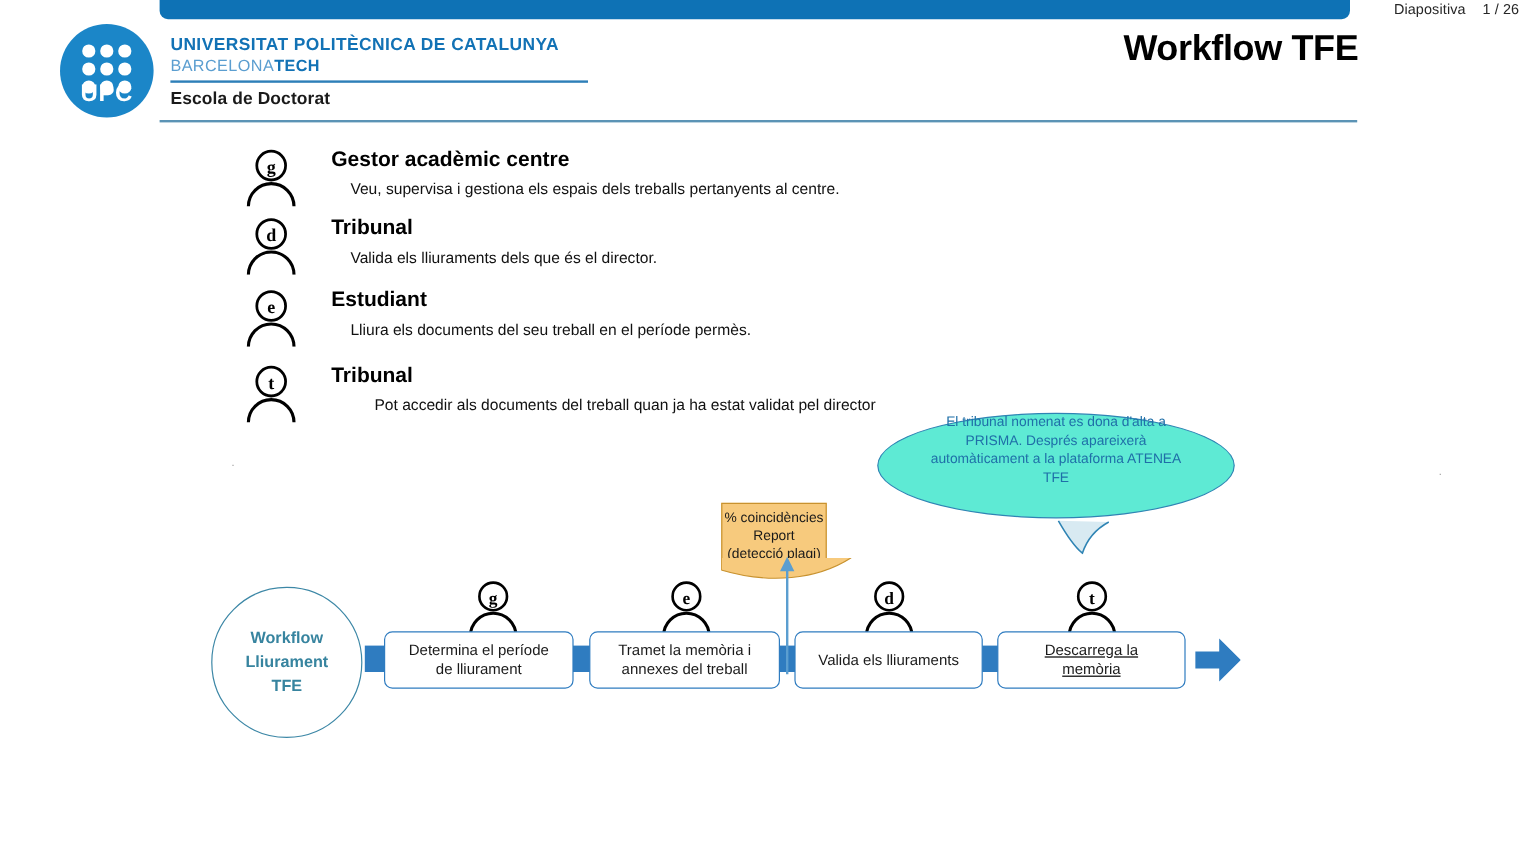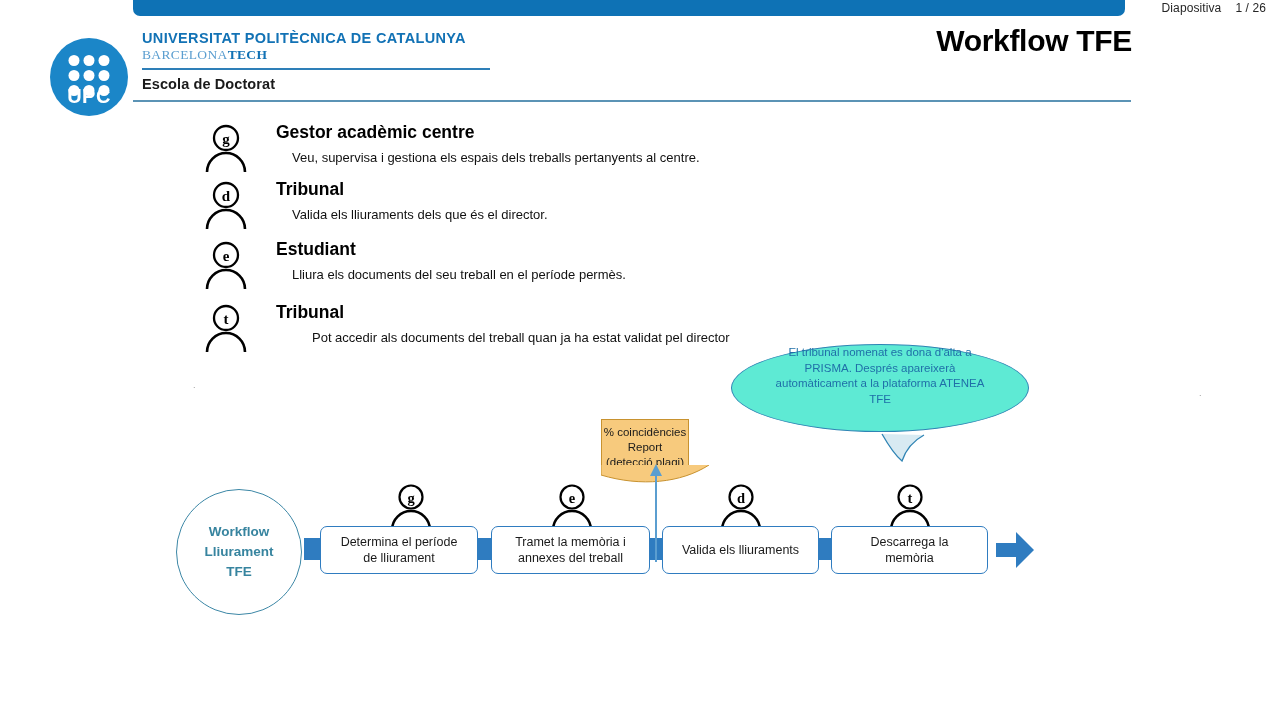--- a/index.html
+++ b/index.html
@@ -25,21 +25,21 @@
 
   
   .deck-title {
     position: absolute; right: 148px; top: 24px;
     font-size: 30px; font-weight: bold; color: #000;
     letter-spacing: -0.3px;
   }
 
   
   .logo-badge {
-    position: absolute; left: 50px; top: 38px; width: 78px; height: 78px;
+    position: absolute; left: 50px; top: 20px; width: 78px; height: 78px;
     border-radius: 50%; background: #1b86c8;
   }
   .dotgrid {
     position: absolute; left: 50%; top: 17px; transform: translateX(-50%);
     display: grid; grid-template-columns: repeat(3, 11px);
     grid-template-rows: repeat(3, 11px); gap: 4px;
   }
   .dotgrid i { display: block; width: 11px; height: 11px; border-radius: 50%; background: #fff; }
   .upc-word {
     position: absolute; left: 0; right: 0; bottom: 8px; text-align: center;
@@ -47,21 +47,20 @@
     font-family: "Liberation Sans", sans-serif;
   }
   .brand { position: absolute; left: 142px; top: 30px; width: 360px; }
   .brand .l1 {
     font-size: 14.5px; font-weight: bold; color: #1272b5; letter-spacing: .35px;
     white-space: nowrap;
   }
   .brand .l2 {
     font-size: 13.5px; color: #5b9ed0; letter-spacing: .35px; margin-top: 1px;
     white-space: nowrap;
-    font-family: Liberation Serif, serif;
   }
   .brand .l2 b { color: #1272b5; font-weight: bold; }
   .brand .rule { height: 1.6px; background: #2e7fb8; margin: 5px 0 6px 0; width: 348px; }
   .brand .l3 { font-size: 14.5px; font-weight: bold; color: #1a1a1a; letter-spacing: .1px; }
 
   .header-rule {
     position: absolute; left: 133px; top: 100px; width: 998px; height: 1.6px;
     background: #5b93b5;
   }
 
@@ -278,21 +277,21 @@
     <span>
       <span>Valida els lliuraments</span>
     </span>
   </div>
 
   <svg class="wf-person" style="left:885px;" viewBox="0 0 50 46">
     <circle cx="25" cy="13" r="11.5" fill="none" stroke="#000" stroke-width="2.2"></circle>
     <text x="25" y="19" text-anchor="middle" font-family="Liberation Serif, serif" font-size="14.5" font-weight="bold" fill="#000">t</text>
     <path d="M6 46 A19 19 0 0 1 44 46" fill="none" stroke="#000" stroke-width="2.5"></path>
   </svg>
-  <div class="wf-box" style="left:831px; width:157px;">
+  <div class="wf-box" style="left:831px; width:157px;text-decoration:underline;">
     <span>
       <span>Descarrega la</span><br>
       <span>memòria</span>
     </span>
   </div>
 
   <svg class="wf-arrow" viewBox="0 0 38 48">
     <path d="M0 17 L20 17 L20 6 L38 24 L20 42 L20 31 L0 31 Z" fill="#2f7cc0"></path>
   </svg>
 

